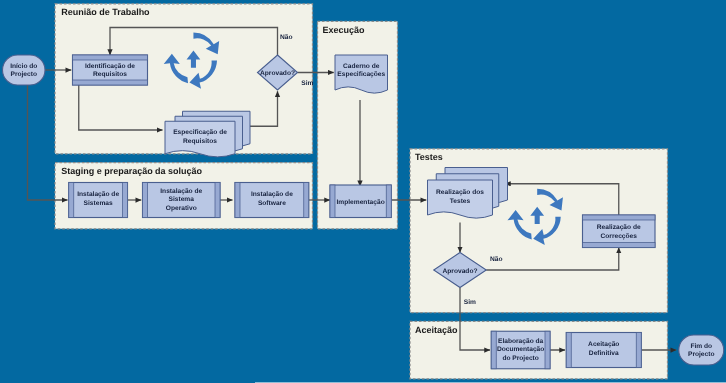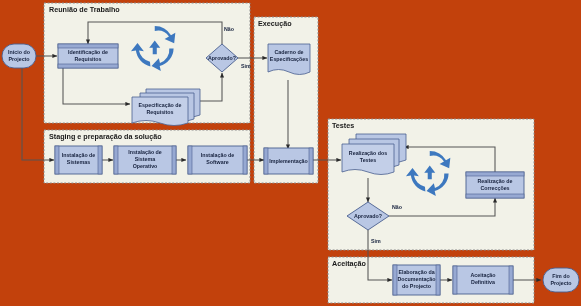--- a/index.html
+++ b/index.html
@@ -1,17 +1,17 @@
 <!DOCTYPE html>
 <html><head>
 <meta charset="utf-8">
 <style>
   html,body{margin:0;padding:0;background:#ffffff;}
   body{font-family:"Liberation Sans",sans-serif;}
-  #canvas{position:relative;width:581px;height:306px;background:#c2410c;overflow:hidden;}
+  #canvas{position:relative;width:581px;height:306px;background:#0369a1;overflow:hidden;}
   #canvas svg{position:absolute;left:0;top:0;width:581px;height:306px;}
   .grp-title{font-size:7.2px;font-weight:bold;fill:#1a1a1a;}
   .node-txt{font-size:5.3px;font-weight:bold;fill:#16213d;}
   .edge-lbl{font-size:5.3px;font-weight:bold;fill:#16213d;}
   .term-txt{font-size:5.3px;font-weight:bold;fill:#16213d;}
   .ln{stroke:#555555;stroke-width:1.05;fill:none;}
 </style>
 </head>
 <body>
 

